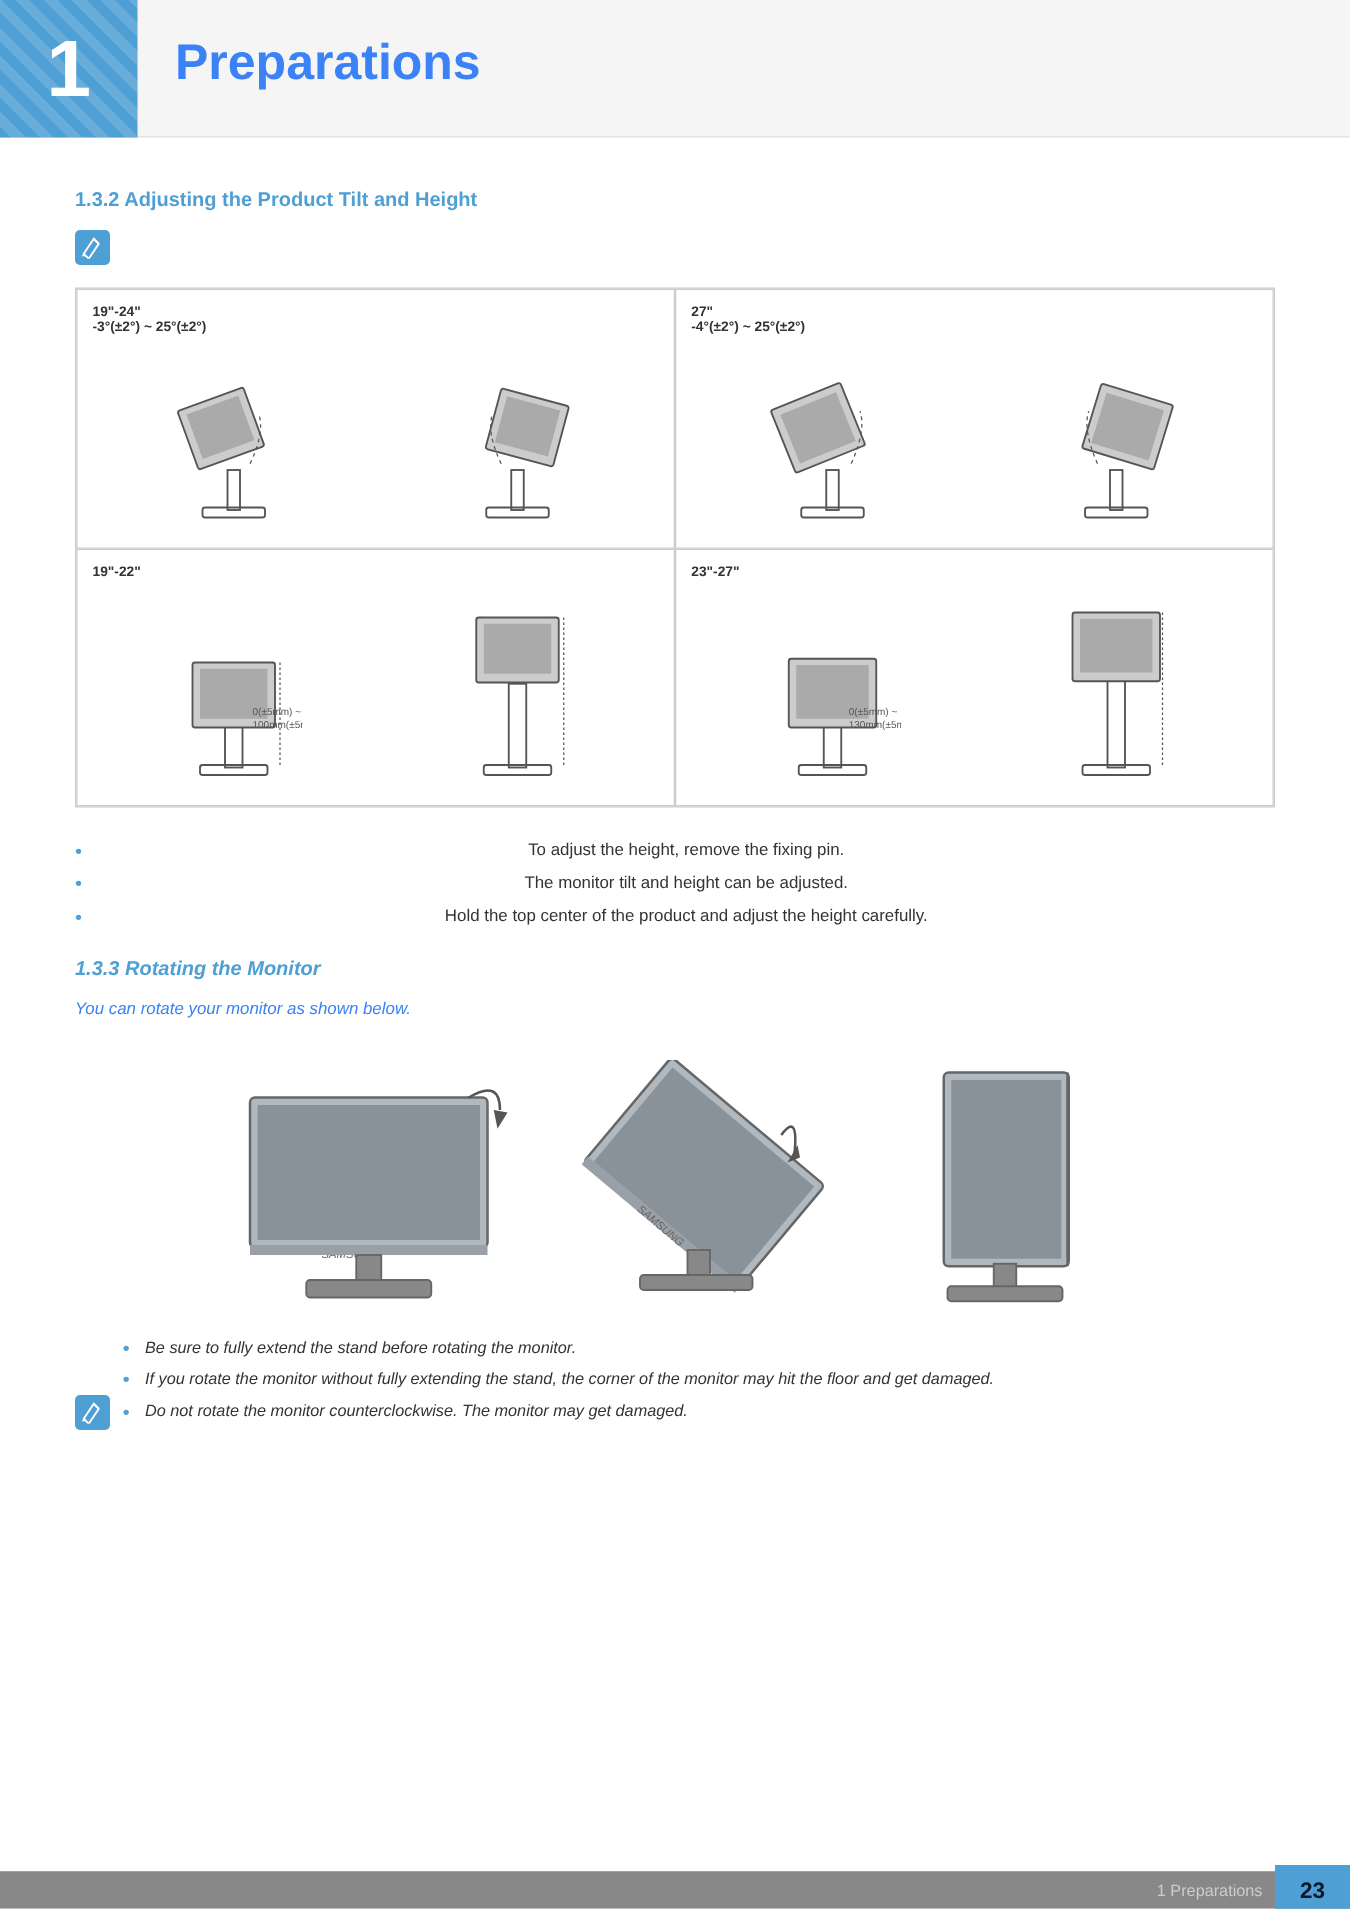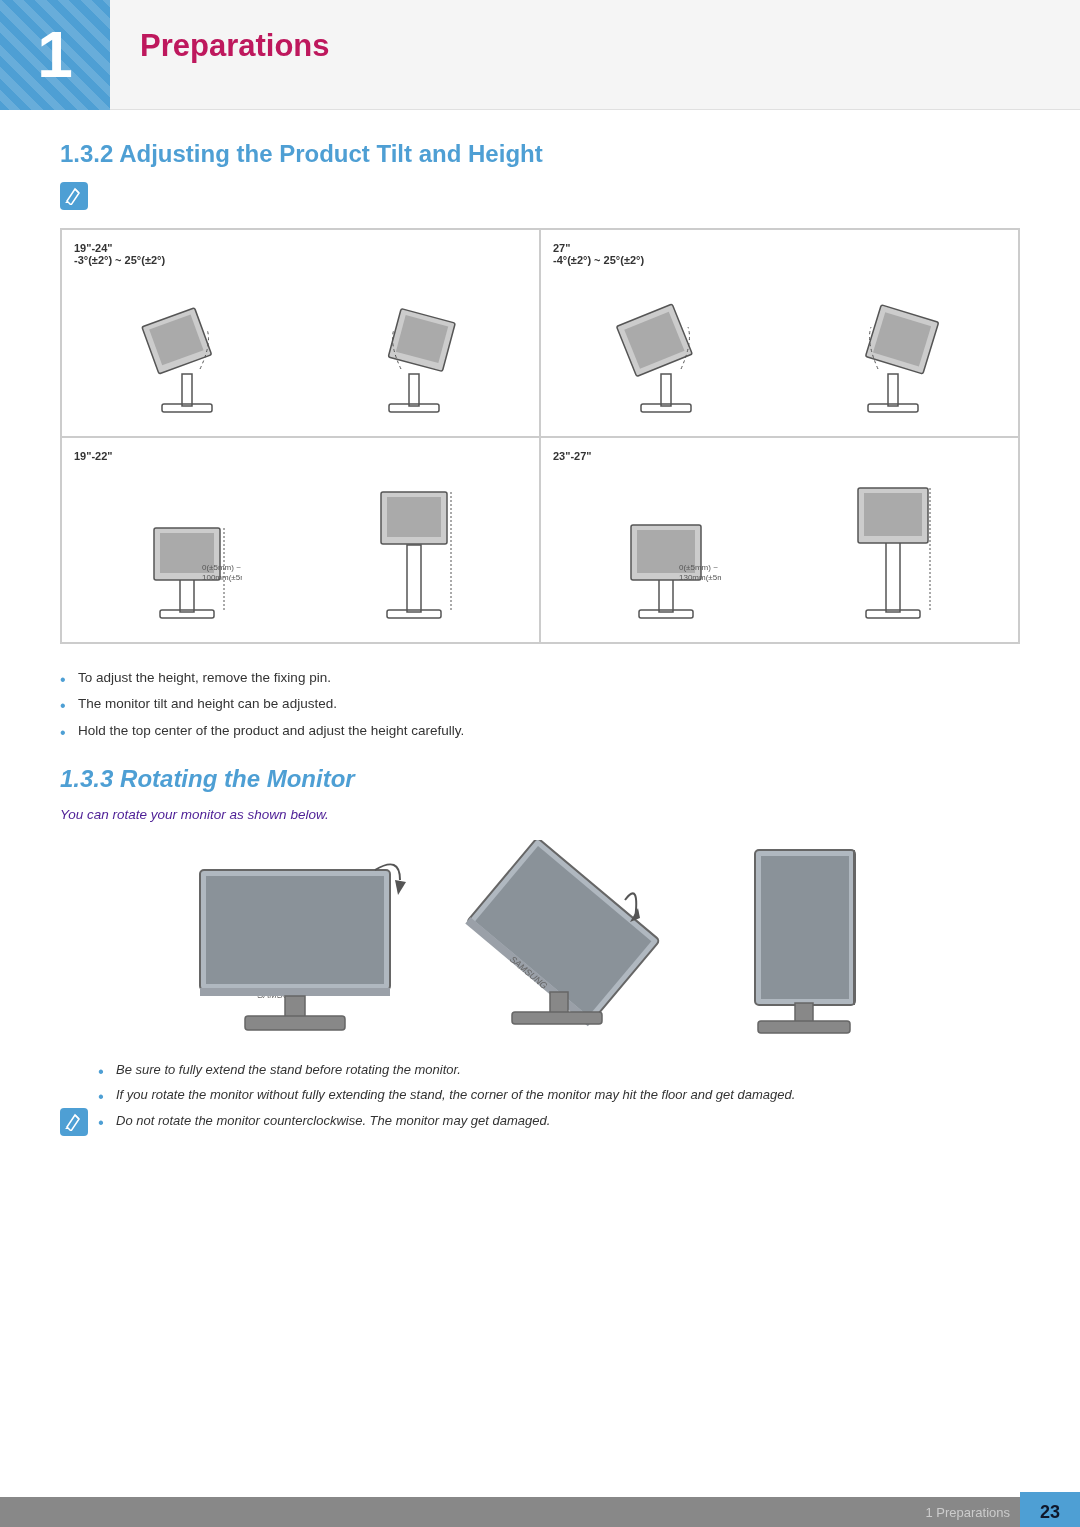--- a/index.html
+++ b/index.html
@@ -60,40 +60,40 @@
         transparent 8px,
         rgba(255,255,255,0.15) 8px,
         rgba(255,255,255,0.15) 16px
       );
     }
 
     .page-title {
       position: absolute;
       top: 28px;
       left: 140px;
-      font-size: 31px;
-      font-weight: bold;
-      color: #be185d;
+      font-size: 40px;
+      font-weight: bold;
+      color: #3b82f6;
     }
 
     
     .content {
       position: absolute;
       top: 130px;
       left: 60px;
       right: 60px;
     }
 
     
     .section-heading {
-      font-size: 24px;
+      font-size: 16px;
       font-weight: bold;
       color: #4e9fd4;
       margin-bottom: 14px;
-      margin-top: 10px;
+      margin-top: 22px;
     }
 
     
     .note-box {
       display: flex;
       align-items: flex-start;
       gap: 10px;
       margin-bottom: 18px;
     }
     .note-icon {
@@ -141,20 +141,21 @@
       flex: 1;
       display: flex;
       align-items: center;
       justify-content: space-around;
     }
 
     
     .bullet-list {
       list-style: none;
       margin-bottom: 24px;
+      text-align: center;
     }
     .bullet-list li {
       position: relative;
       padding-left: 18px;
       margin-bottom: 6px;
       font-size: 13.5px;
       color: #333;
       line-height: 1.5;
     }
     .bullet-list li::before {
@@ -165,22 +166,22 @@
       font-size: 16px;
     }
 
     
     .section-133 {
       margin-top: 20px;
       font-style: italic;
     }
     .section-desc {
       font-size: 13.5px;
-      color: #4c1d95;
-      margin-bottom: 18px;
+      color: #3b82f6;
+      margin-bottom: 34px;
     }
 
     
     .rotation-diagrams {
       display: flex;
       gap: 20px;
       justify-content: center;
       margin-bottom: 20px;
       align-items: flex-start;
     }

